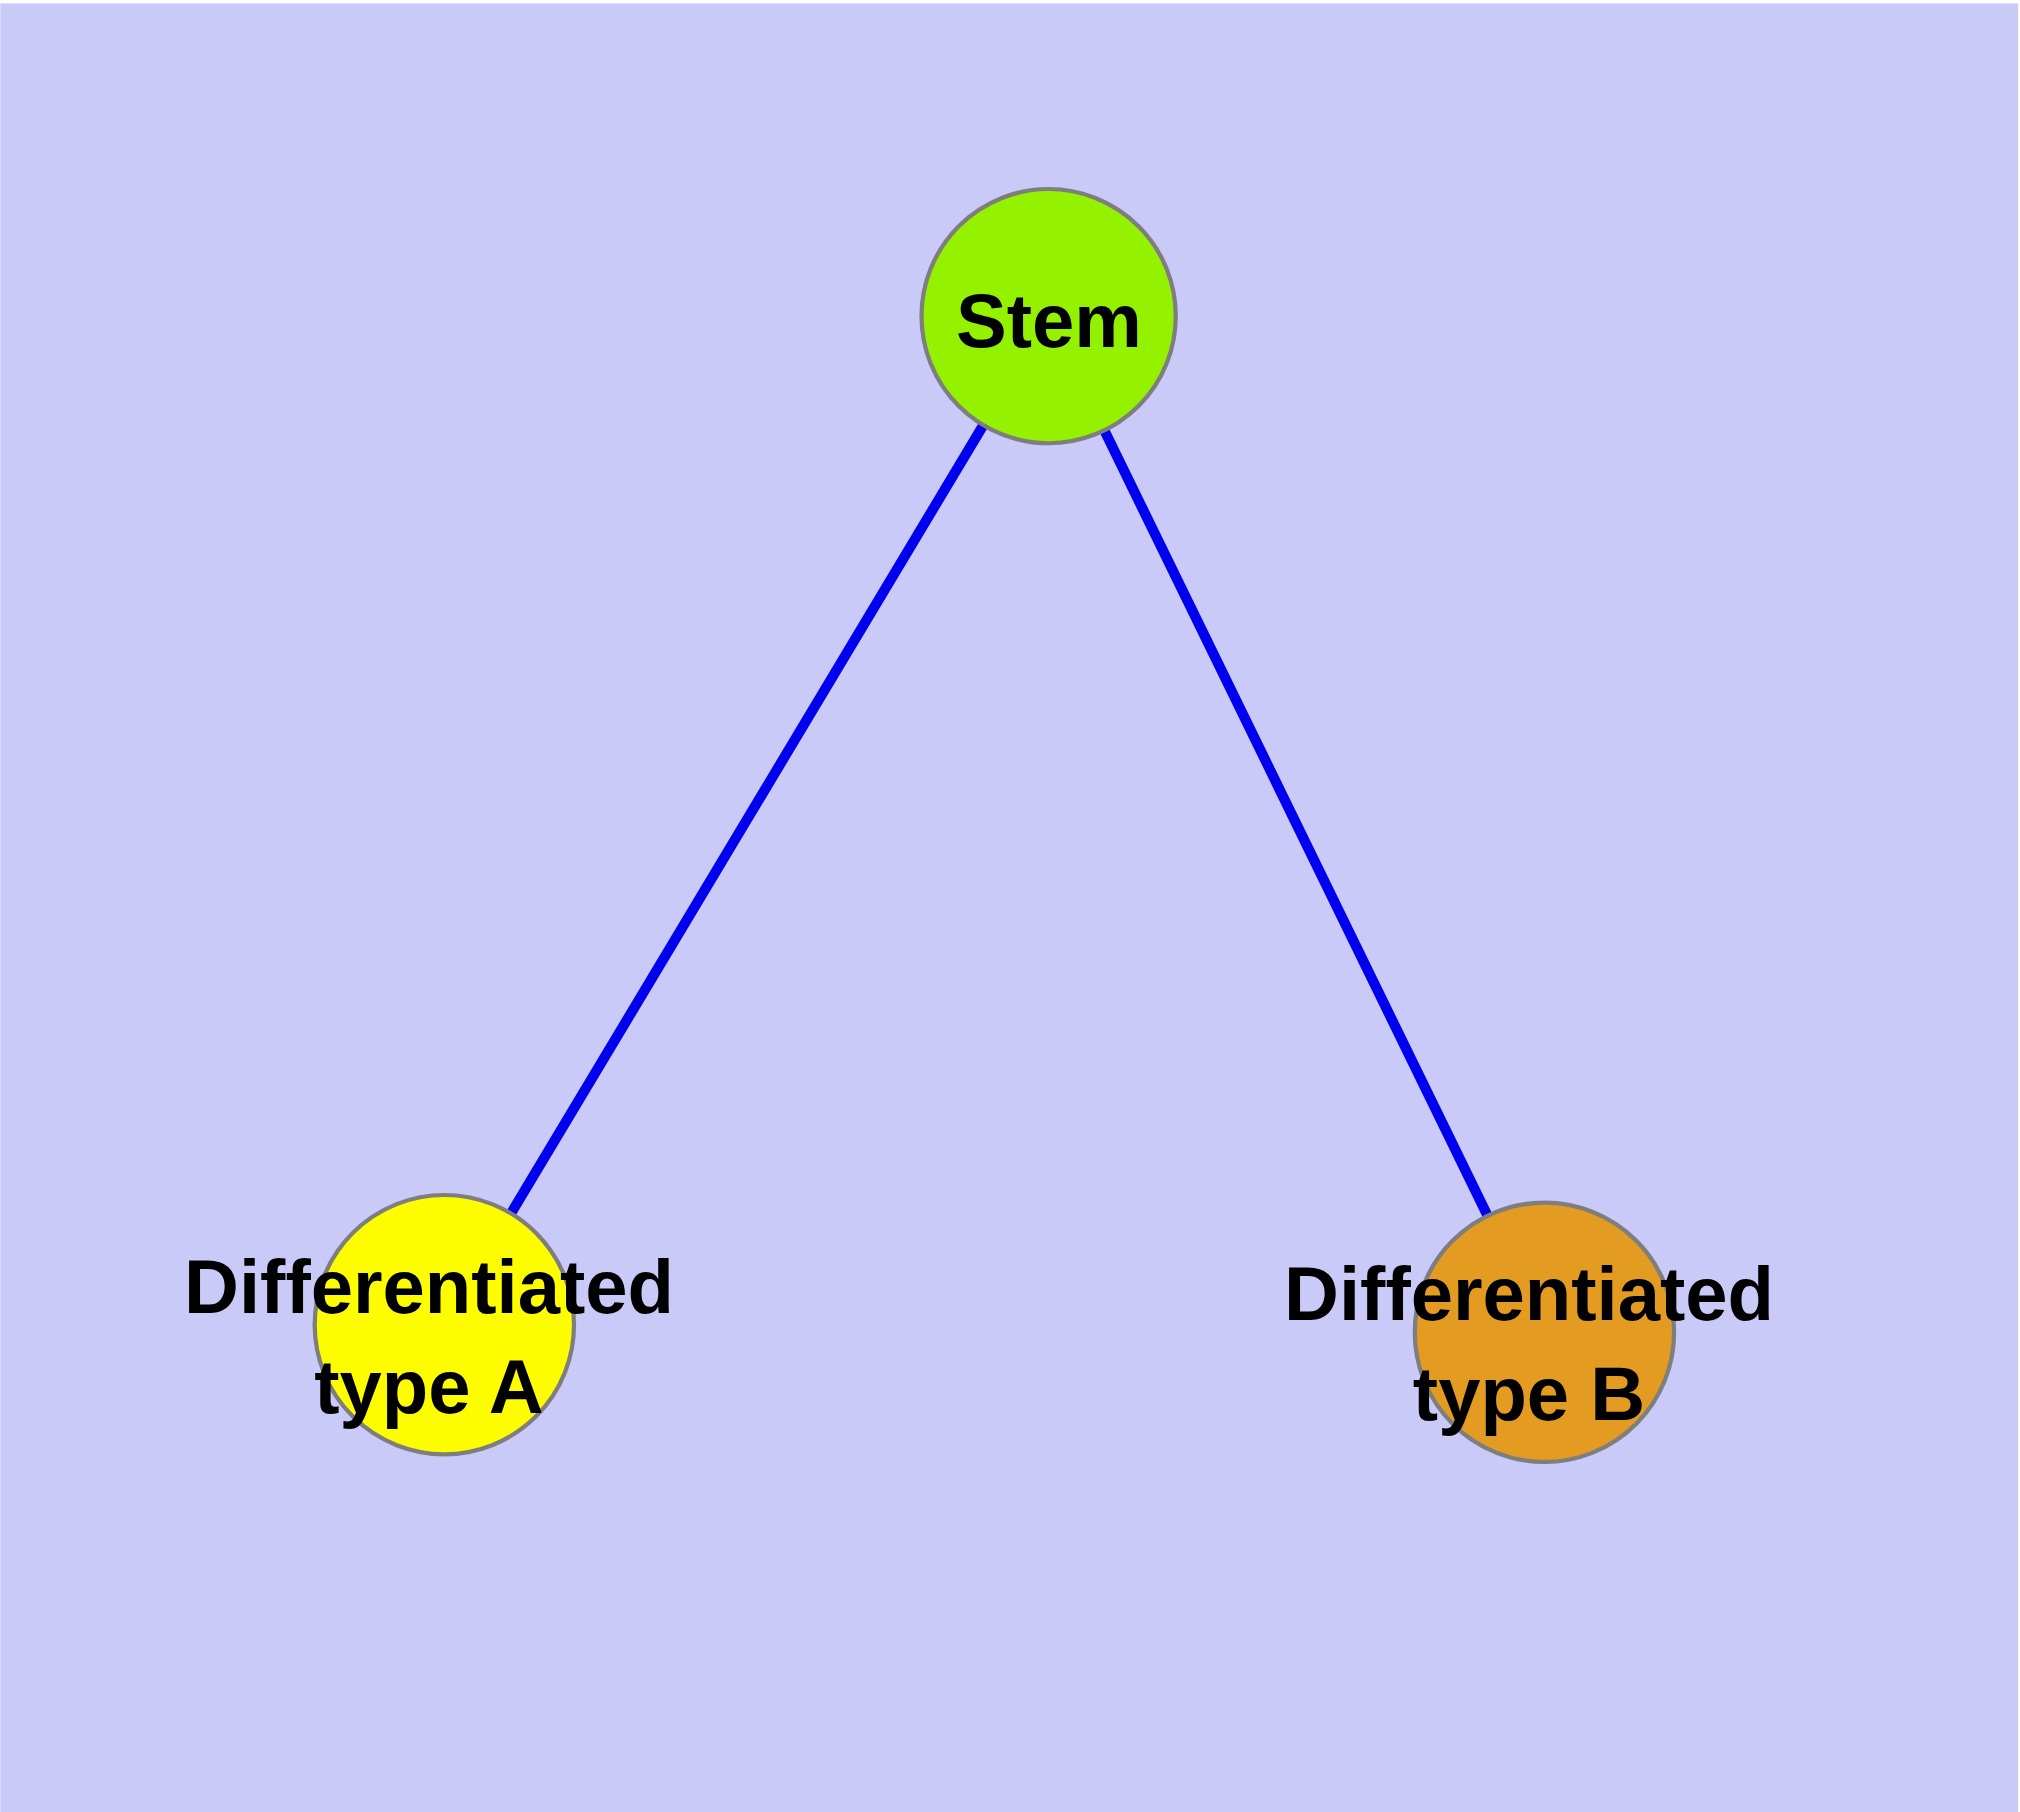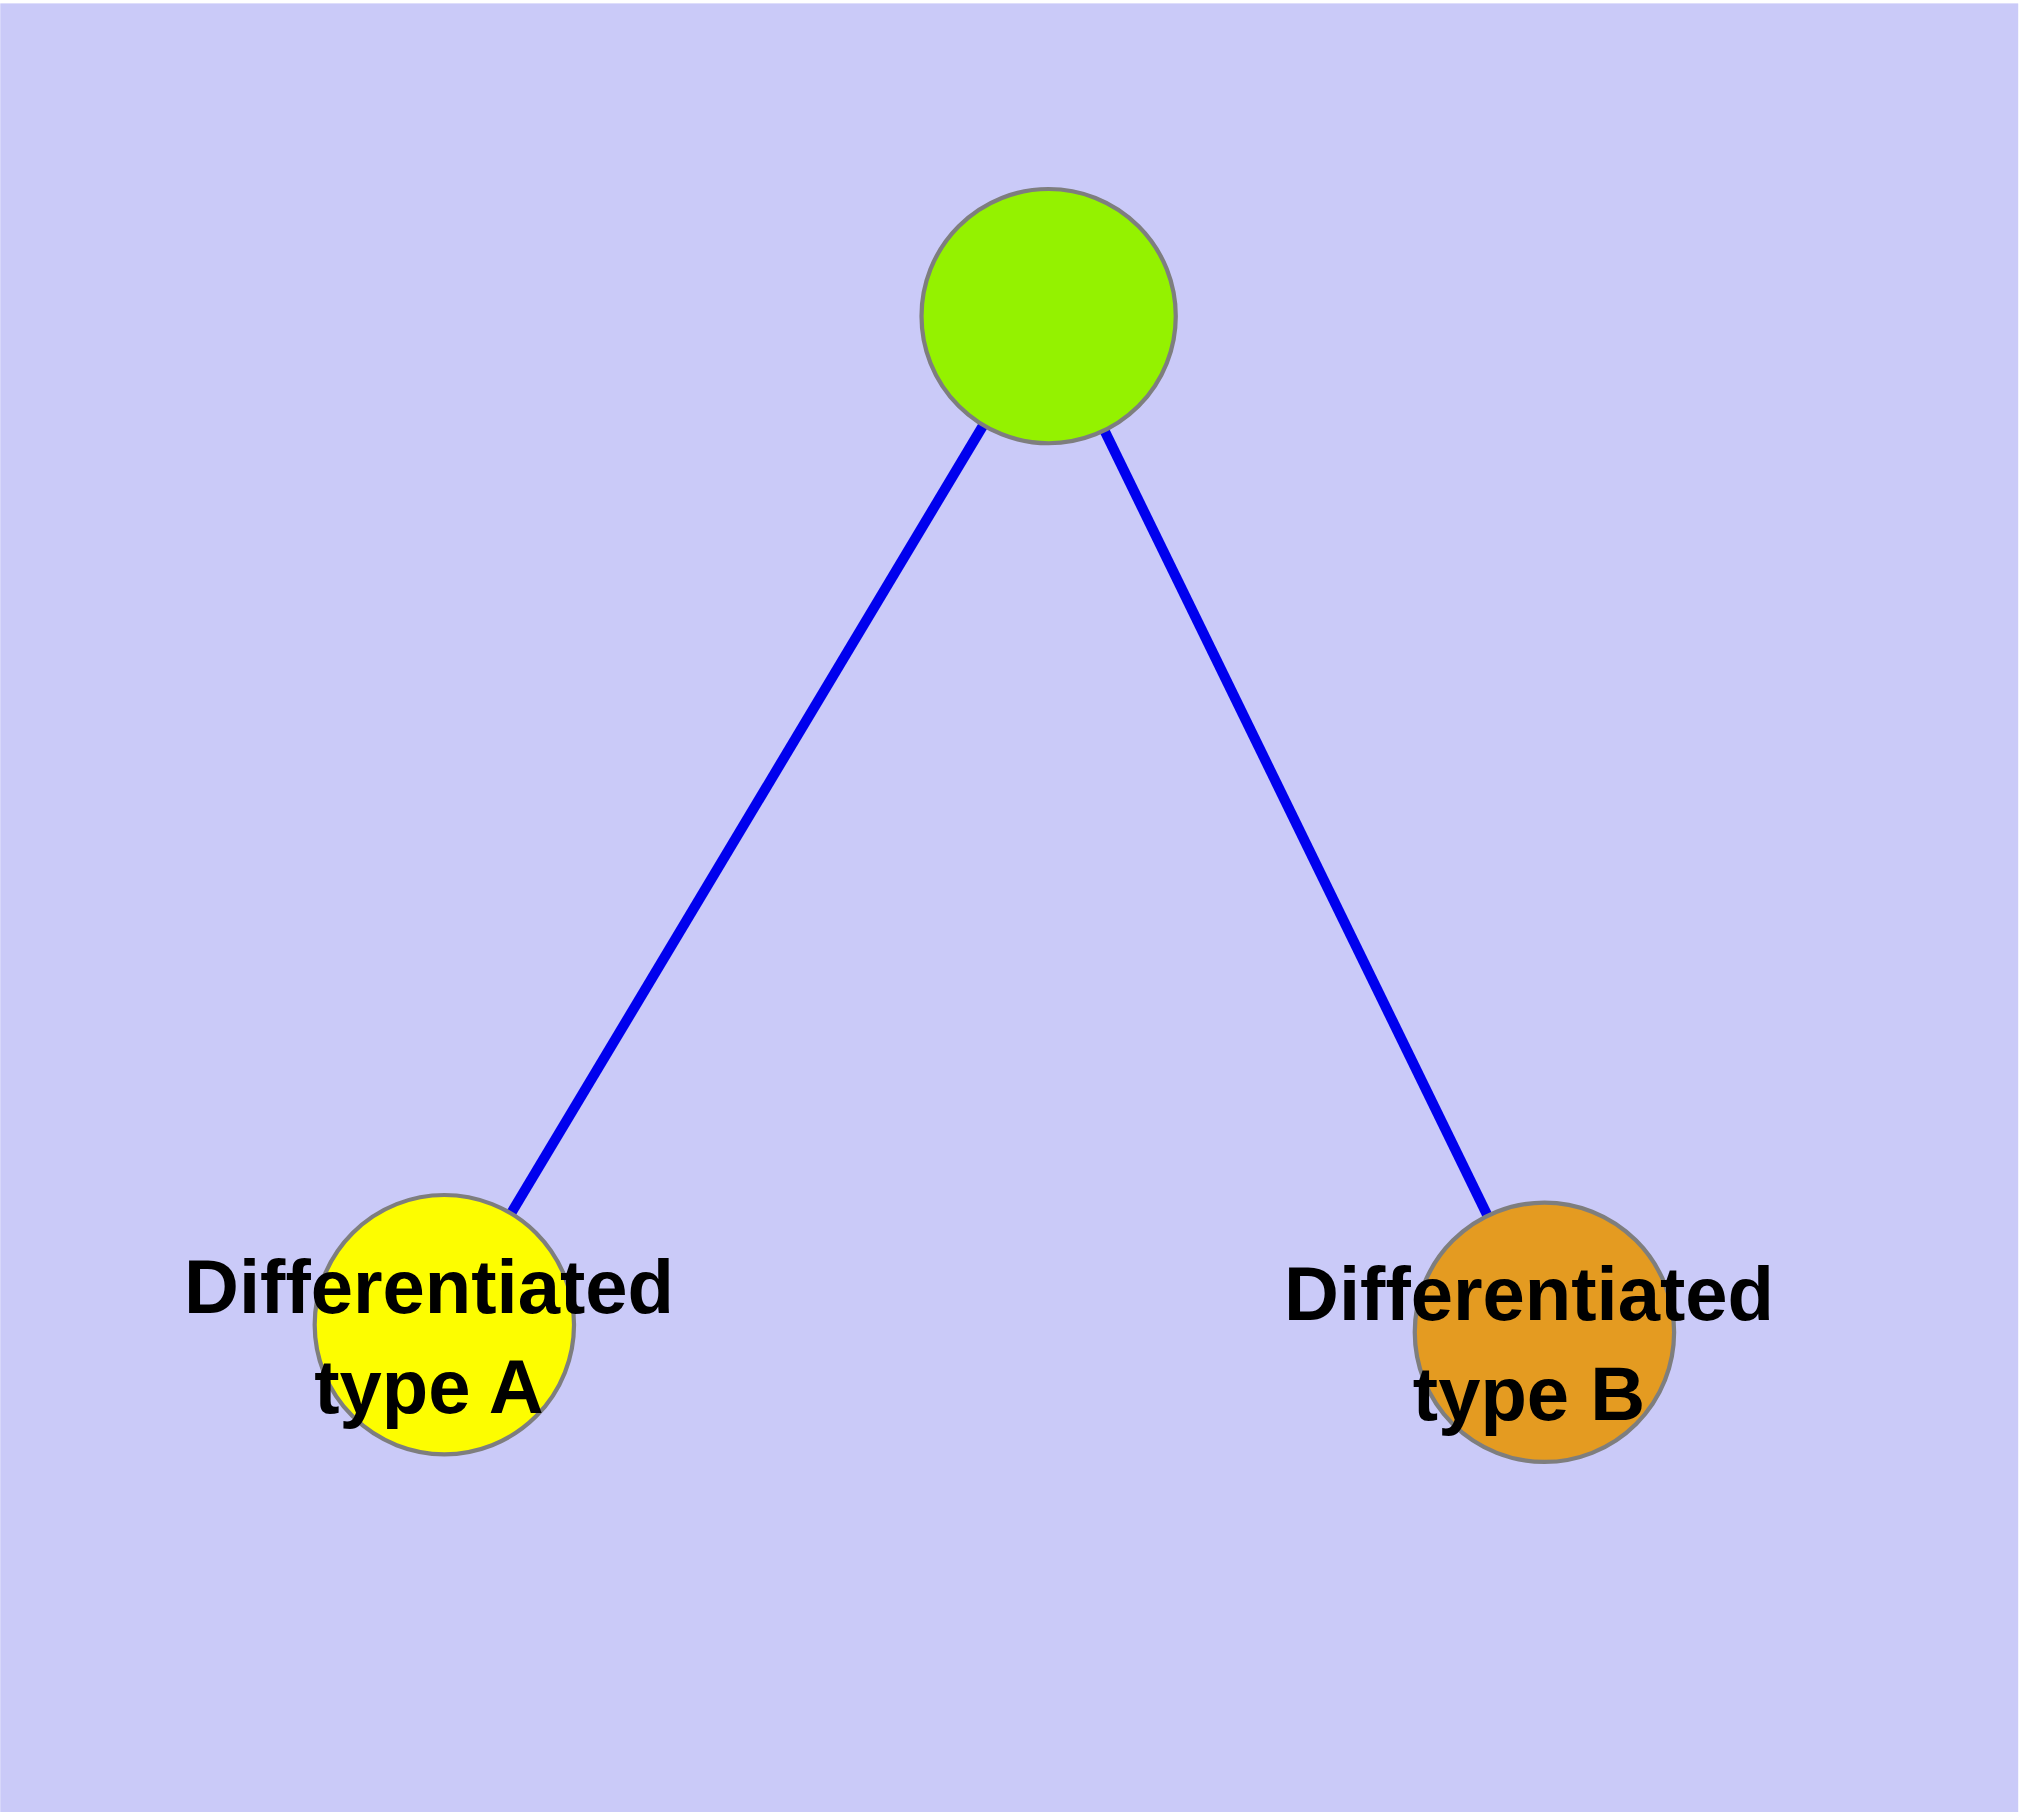--- a/index.html
+++ b/index.html
@@ -43,20 +43,21 @@
 
     <line x1="1237" y1="373" x2="1822" y2="1572" stroke="#0000ee" stroke-width="12"></line>
 
     <circle cx="1237" cy="373" r="150" fill="#94f200" stroke="#7e7e7e" stroke-width="5"></circle>
 
     <circle cx="524" cy="1563" r="153" fill="#fdfd00" stroke="#7e7e7e" stroke-width="5"></circle>
 
     <circle cx="1822" cy="1572" r="153" fill="#e49b21" stroke="#7e7e7e" stroke-width="5"></circle>
   </svg>
 
+  <div class="node-label" style="left: 1049px; top: 321px;">Stem</div>
 
   <div class="node-label" style="left: 429px; top: 1337px;">Differentiated
 type A</div>
 
   <div class="node-label" style="left: 1529px; top: 1344px;">Differentiated
 type B</div>
 </div>
 
 
 </body></html>

